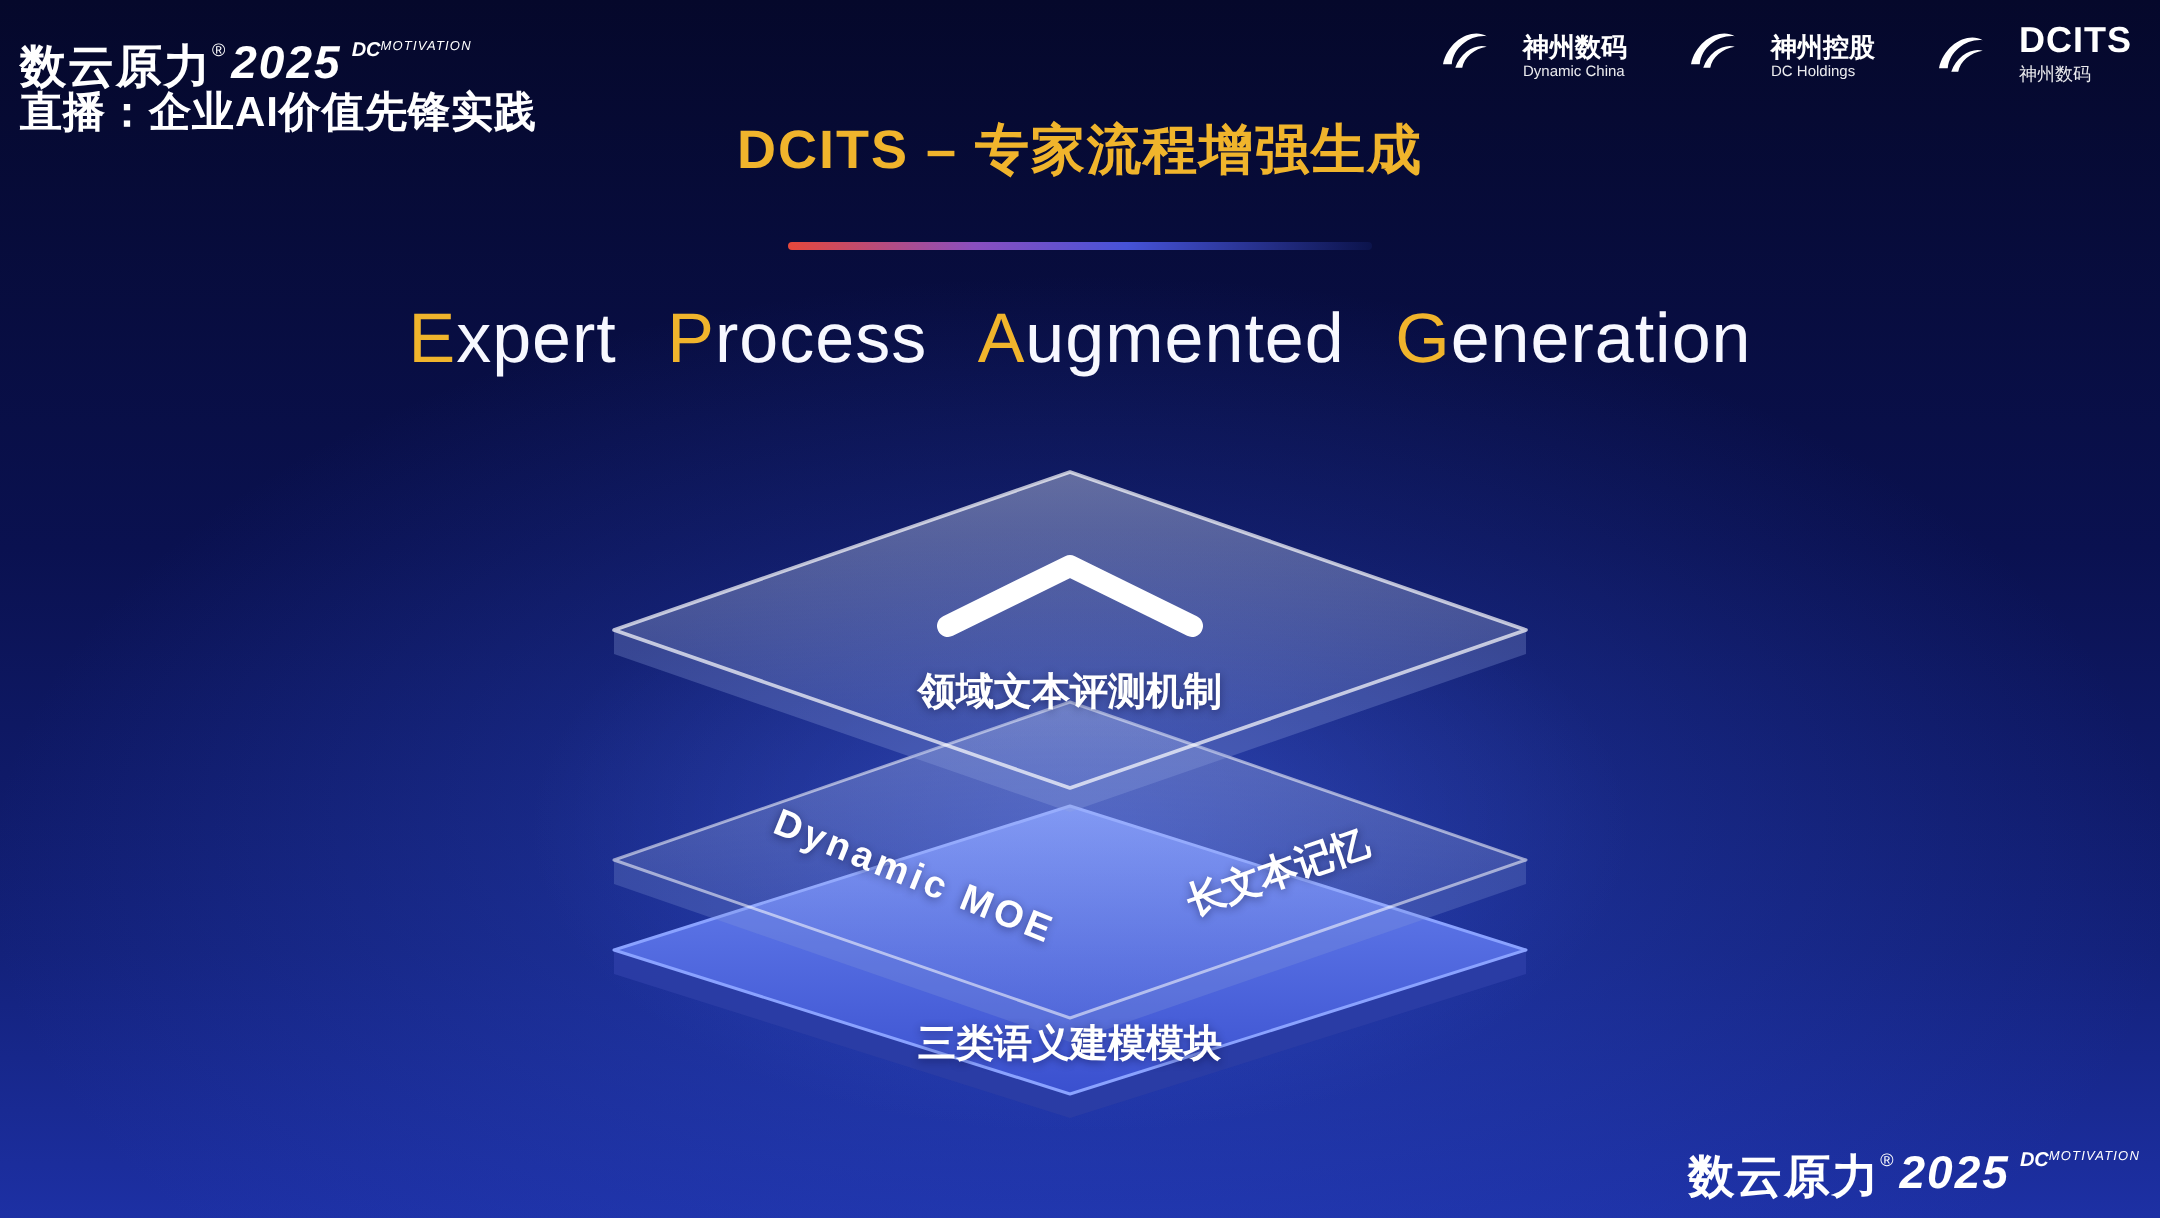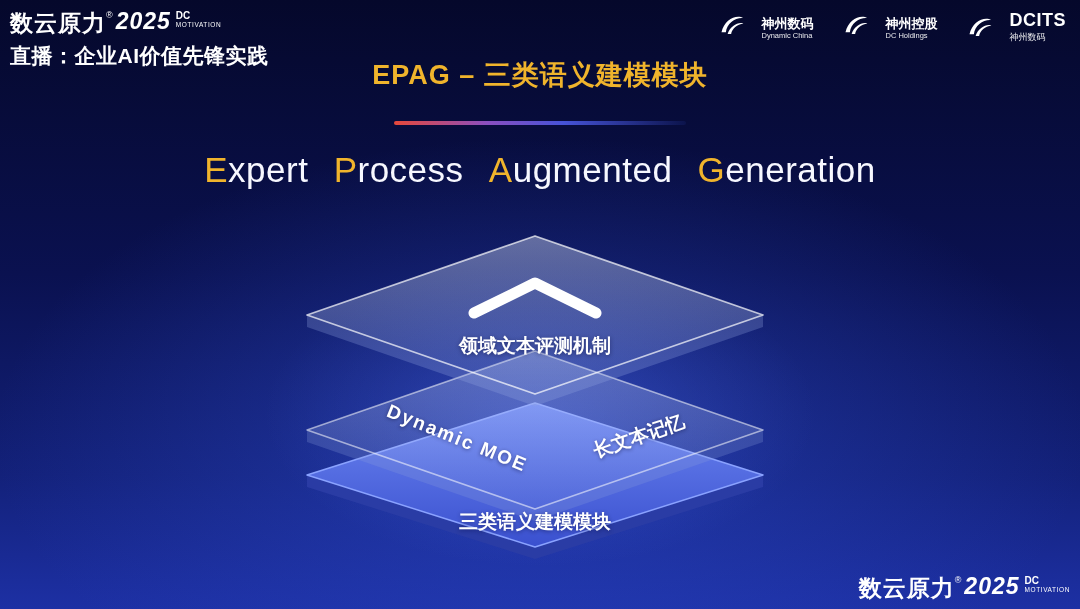--- a/index.html
+++ b/index.html
@@ -10,27 +10,27 @@
     height: 609px;
     overflow: hidden;
     font-family: "Liberation Sans", "DejaVu Sans", sans-serif;
     color: #fff;
     background:
       radial-gradient(ellipse 780px 430px at 50% 72%, rgba(47,78,210,0.50), rgba(10,16,70,0) 70%),
       linear-gradient(180deg, #05082b 0%, #0a1150 45%, #13217a 78%, #1d30a4 100%);
   }
 
   
-  .brand { position: absolute; display: flex; align-items: flex-start; white-space: nowrap; }
+  .brand { position: absolute; display: flex; align-items: flex-start; white-space: nowrap; margin-top: 10px; }
   .brand-top { left: 10px; top: 8px; }
   .brand-bottom { right: 10px; bottom: 5px; }
   .brand-name { font-size: 23px; font-weight: 900; letter-spacing: 1px; }
   .brand-reg { font-size: 9px; margin-top: 2px; }
   .brand-year { font-size: 23px; font-weight: 900; font-style: italic; margin-left: 3px; letter-spacing: 1px; text-align: right; }
-  .brand-sub { display: flex; flex-direction: column; margin-left: 5px; margin-top: 3px; line-height: 1.05; }
+  .brand-sub { display: flex; margin-left: 5px; margin-top: 3px; line-height: 1.05; font-style: italic; }
   .brand-sub1 { font-size: 10px; font-weight: 800; }
   .brand-sub2 { font-size: 6.5px; letter-spacing: 0.6px; }
 
   
   .live-label { position: absolute; left: 10px; top: 42px; font-size: 21px; font-weight: 800; letter-spacing: 0.5px; }
   .slide-title { position: absolute; left: 50%; top: 57px; transform: translateX(-50%); color: #f0b42c; font-size: 27px; font-weight: 800; letter-spacing: 1px; white-space: nowrap; }
   .divider { position: absolute; left: 50%; top: 121px; transform: translateX(-50%); width: 292px; height: 4px; border-radius: 2px;
     background: linear-gradient(90deg, #e5483b 0%, #8a4fc0 32%, #4653d8 58%, rgba(40,70,190,0.12) 100%); }
 
   
@@ -65,21 +65,21 @@
     <span class="brand-reg">®</span>
     <span class="brand-year">2025</span>
     <span class="brand-sub">
       <span class="brand-sub1">DC</span>
       <span class="brand-sub2">MOTIVATION</span>
     </span>
   </div>
 
   <div class="live-label">直播：企业AI价值先锋实践</div>
 
-  <div class="slide-title">EPAG – 三类语义建模模块</div>
+  <div class="slide-title">DCITS – 专家流程增强生成</div>
 
   <div class="logos">
     <div class="logo">
       <svg viewBox="0 0 32 32" width="28" height="28">
         <path d="M4 23 C7 9 21 2 29 7 C20 6 10 13 9 23 Z" fill="#fff"></path>
         <path d="M11 25 C14 16 23 11 29 13 C22 14 16 19 15 25 Z" fill="#fff"></path>
       </svg>
       <span class="logo-text">
         <span class="logo-name">神州数码</span>
         <span class="logo-sub">Dynamic China</span>

